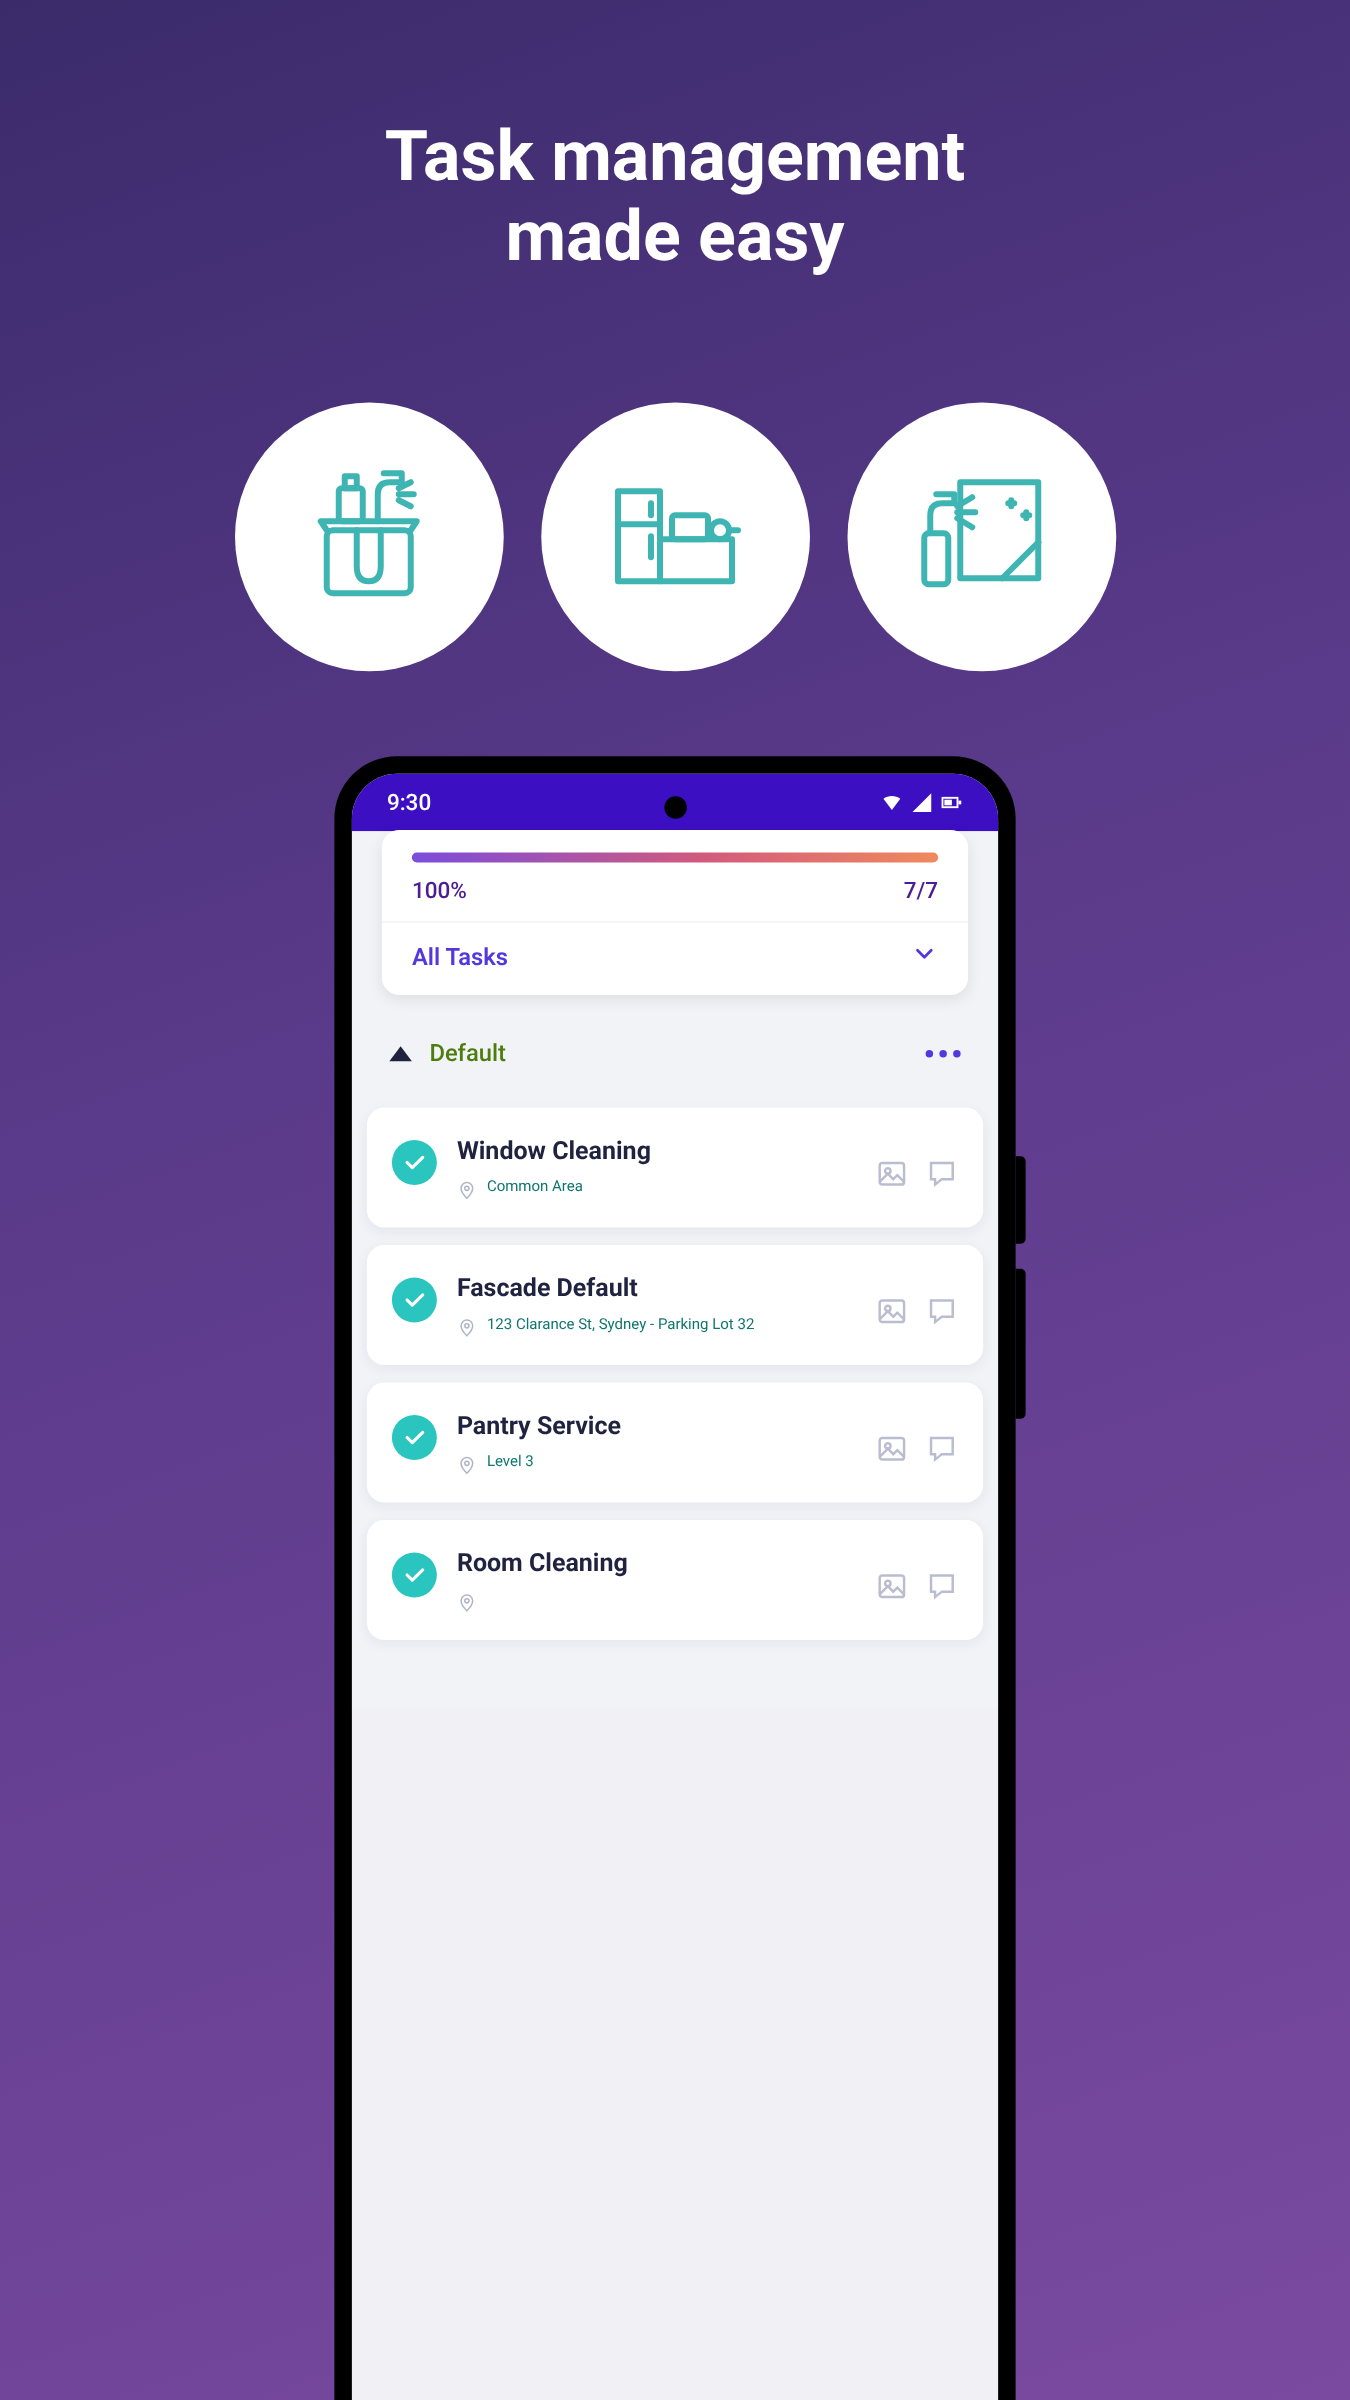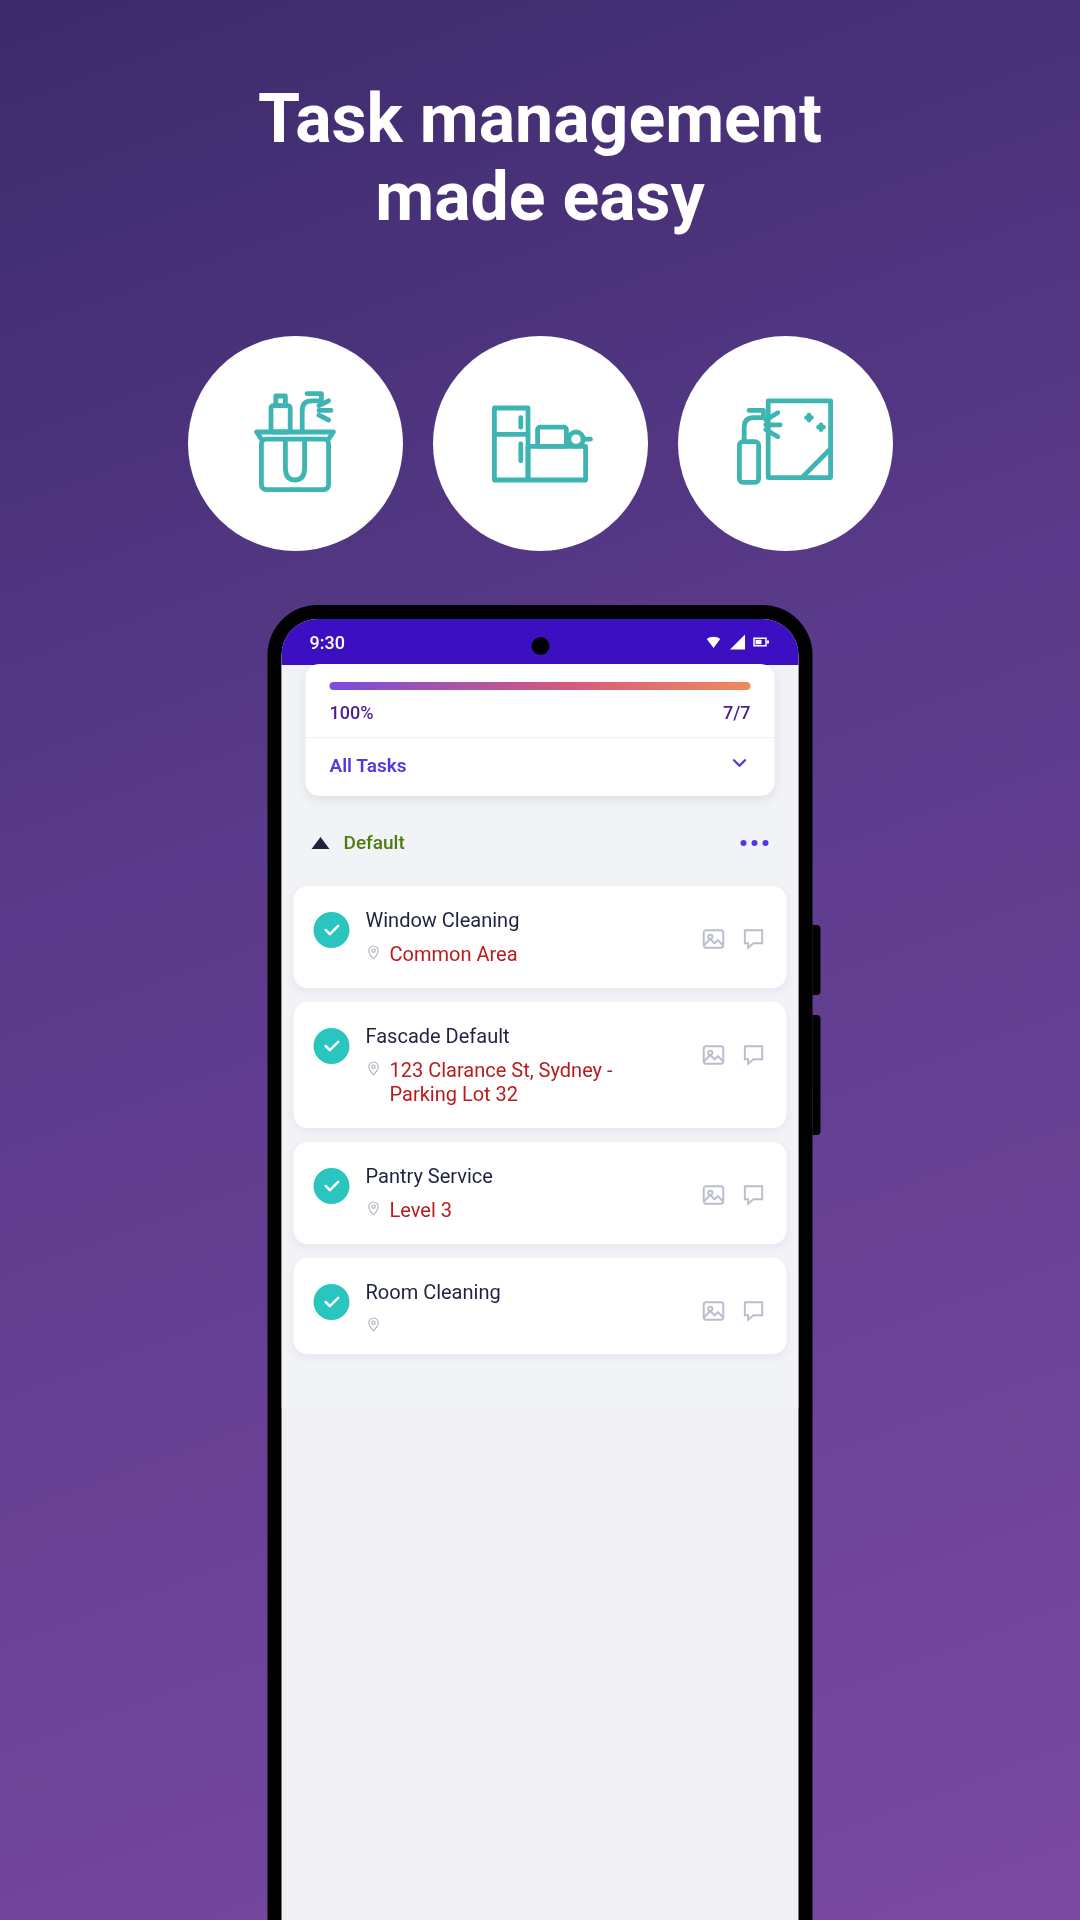--- a/index.html
+++ b/index.html
@@ -8,24 +8,25 @@
     font-family: -apple-system, BlinkMacSystemFont, "Segoe UI", Roboto, sans-serif;
     background: linear-gradient(160deg, #3b2b6b 0%, #5a3a8a 40%, #7a4aa0 100%);
     min-height: 1920px;
     width: 1080px;
     overflow: hidden;
     position: relative;
   }
   .promo-title {
     color: #ffffff;
     font-weight: 700;
-    font-size: 68px;
+    font-size: 56px;
     text-align: center;
     line-height: 1.15;
     padding-top: 80px;
+    margin-top: 13px;
   }
   .icon-row {
     display: flex;
     justify-content: center;
     gap: 30px;
     margin-top: 100px;
   }
   .icon-circle {
     width: 215px; height: 215px;
     background: #ffffff;
@@ -136,22 +137,22 @@
     display:flex; align-items:flex-start; padding: 22px 20px;
     gap: 16px;
   }
   .check-badge {
     width: 36px; height: 36px; border-radius: 50%; background: #2bc5c0;
     display:flex; align-items:center; justify-content:center; flex-shrink:0;
     margin-top: 4px;
   }
   .check-badge svg { width: 20px; height: 20px; stroke:#fff; stroke-width:3; fill:none; stroke-linecap:round; stroke-linejoin:round;}
   .task-main { flex:1; min-width:0; }
-  .task-title { font-size: 20px; font-weight: 400; color: #1f2340; margin-bottom: 10px; }
-  .task-loc { display:flex; align-items:flex-start; gap:8px; color:#b91c1c; font-size:20px; }
+  .task-title { font-size: 20px; font-weight: 700; color: #1f2340; margin-bottom: 10px; }
+  .task-loc { display:flex; align-items:flex-start; gap:8px; color:#0f766e; font-size:12px; }
   .task-loc svg { width:16px; height:16px; stroke:#b0b4c6; fill:none; stroke-width:1.8; flex-shrink:0; margin-top:2px;}
   .task-actions { display:flex; gap:14px; align-items:center; margin-top:18px; }
   .task-actions .aicon { width:26px; height:26px; }
   .task-actions svg { width:100%; height:100%; stroke:#b9bdcf; fill:none; stroke-width:1.8; }
 </style>
 </head>
 <body>
 
 <div class="promo-title">
   <span>Task management</span><br>

